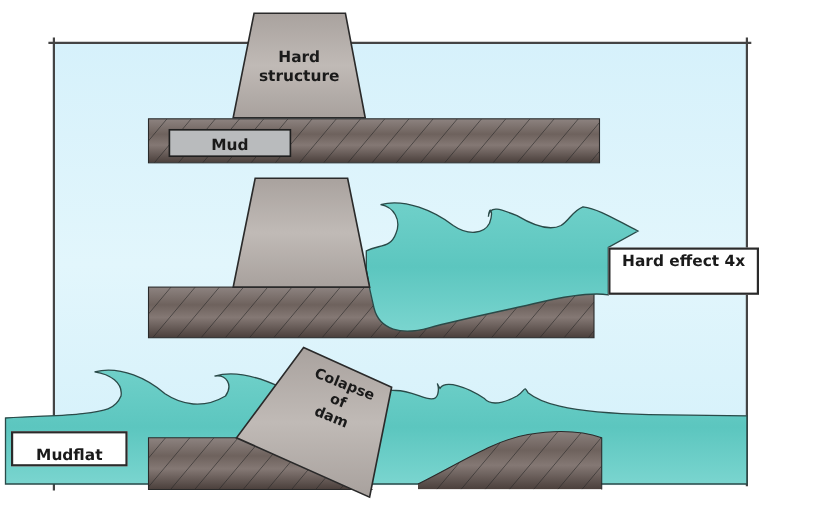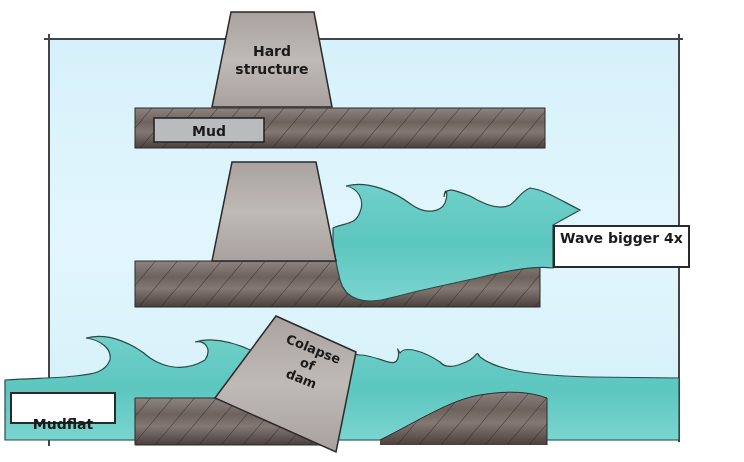--- a/index.html
+++ b/index.html
@@ -5,21 +5,21 @@
   html, body { margin: 0; padding: 0; background: #ffffff; }
   body { width: 744px; height: 462px; overflow: hidden; position: relative; font-family: "DejaVu Sans", sans-serif; }
   #stage { position: absolute; left: 0; top: 0; width: 744px; height: 462px; }
   .lbl { font-family: "DejaVu Sans", sans-serif; font-weight: bold; fill: #1a1a1a; }
   .box-label {
     position: absolute; background: #ffffff; border: 2px solid #2a2a2a;
     font-family: "DejaVu Sans", sans-serif; font-weight: bold; color: #1a1a1a;
     text-align: center; box-sizing: border-box; line-height: 1.15;
   }
   #wave-label { left: 553px; top: 225px; width: 137px; height: 43px; font-size: 14px; padding-top: 3px; }
-  #mudflat-label { left: 10px; top: 392px; width: 106px; height: 32px; font-size: 14px; padding-top: 22px; }
+  #mudflat-label { left: 10px; top: 392px; width: 106px; height: 32px; font-size: 14px; padding-top: 12px; }
 </style>
 </head>
 <body>
 
 <svg id="stage" viewBox="0 0 744 462" xmlns="http://www.w3.org/2000/svg">
   <defs>
     <linearGradient id="skyGrad" x1="0" y1="0" x2="0" y2="1">
       <stop offset="0" stop-color="#d6f1fb"></stop>
       <stop offset="0.5" stop-color="#e2f6fc"></stop>
       <stop offset="1" stop-color="#d3f0fa"></stop>
@@ -119,18 +119,18 @@
       <g transform="rotate(22 305 370)">
         <text class="lbl" x="305" y="352" font-size="13" text-anchor="middle">Colapse</text>
         <text class="lbl" x="305" y="368" font-size="13" text-anchor="middle">of</text>
         <text class="lbl" x="305" y="384" font-size="13" text-anchor="middle">dam</text>
       </g>
     </g>
   </g>
 </svg>
 
 <div id="wave-label" class="box-label">
-  <div>Wave bigger 4x</div>
+  <div>Hard effect 4x</div>
 </div>
 
 <div id="mudflat-label" class="box-label">
   <span>Mudflat</span>
 </div>
 
 </body></html>

